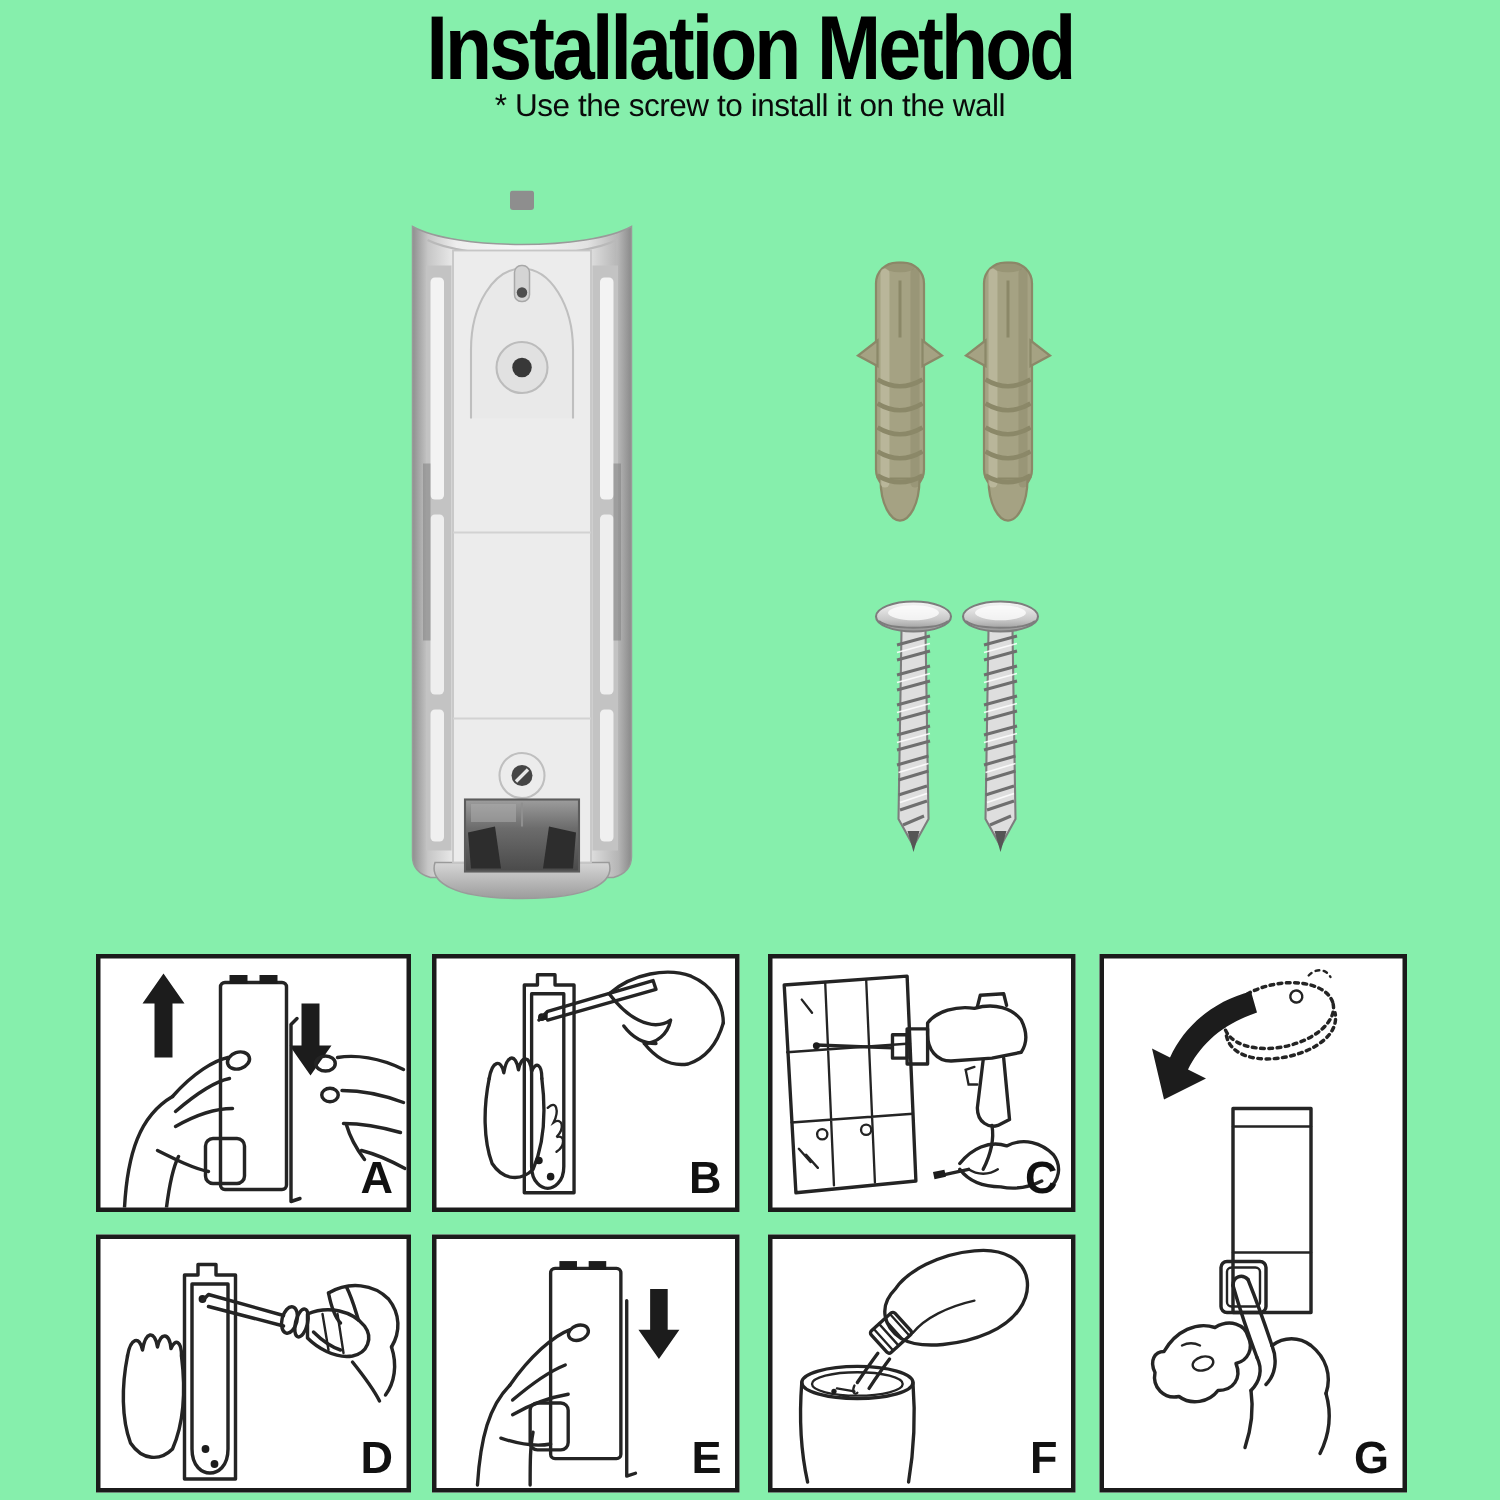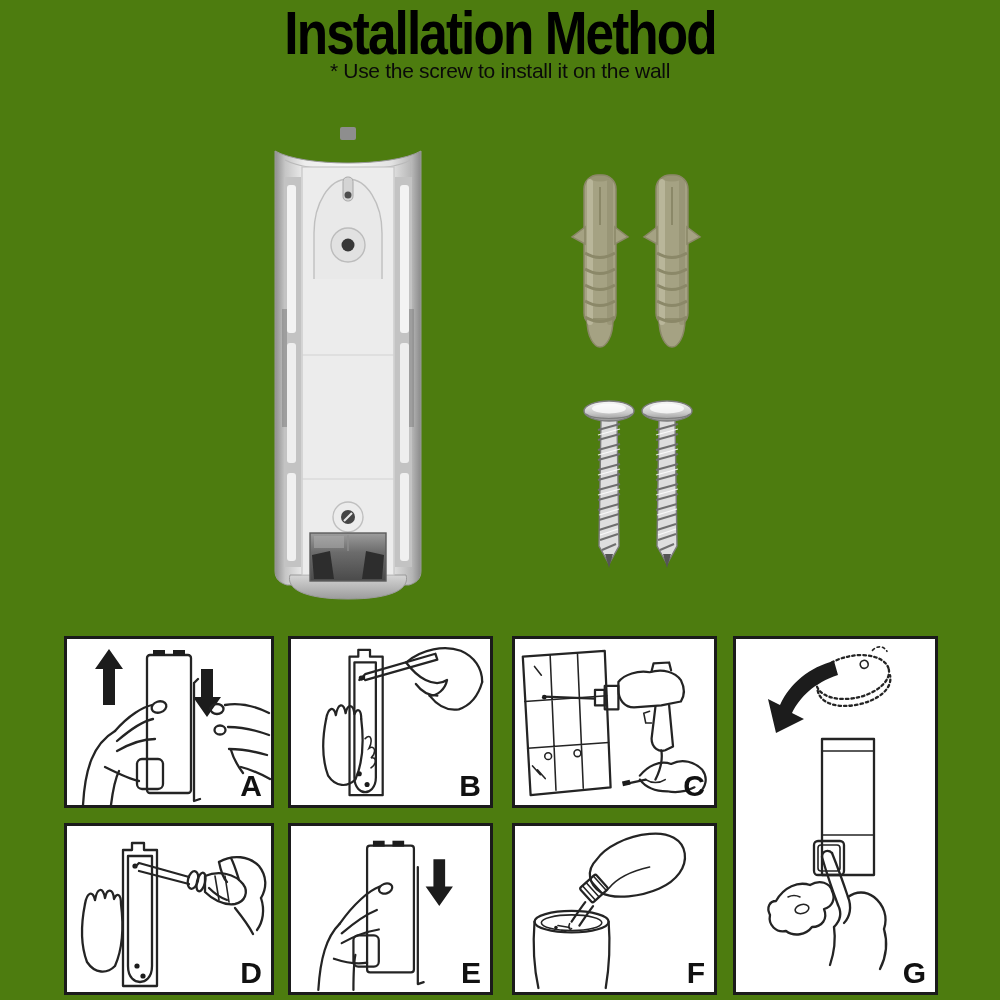--- a/index.html
+++ b/index.html
@@ -1,17 +1,17 @@
 <!DOCTYPE html>
 <html><head>
 <meta charset="utf-8">
 <style>
   * { margin:0; padding:0; box-sizing:border-box; }
   body { background:#fff; font-family:"Liberation Sans", sans-serif; }
-  .canvas { position:relative; width:1000px; height:1000px; background:#4d7c0f; overflow:hidden; }
+  .canvas { position:relative; width:1000px; height:1000px; background:#86efac; overflow:hidden; }
 
   .header { position:absolute; top:0; left:0; width:1000px; text-align:center; color:#000; }
   .title { font-size:54px; font-weight:700; letter-spacing:-2px; line-height:58px;
            transform:scale(.95,1.12); transform-origin:center top; }
   .note { font-size:21px; line-height:25px; letter-spacing:-.3px; color:#0a0a0a; }
 
   .photo { position:absolute; }
   .panel { position:absolute; border:3px solid #1b1b1b; background:#fff; }
   .panel svg { position:absolute; left:0; top:0; width:100%; height:100%; }
   .panel-letter { position:absolute; right:9px; bottom:2px; font-size:30px; font-weight:700; color:#111; }

